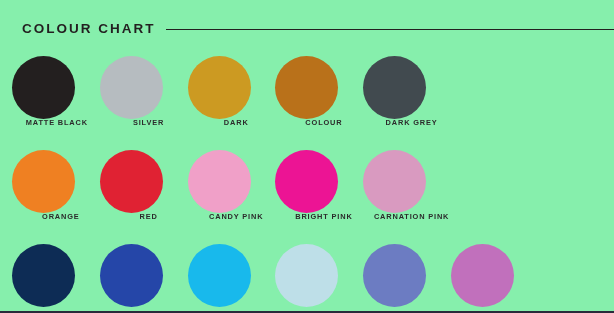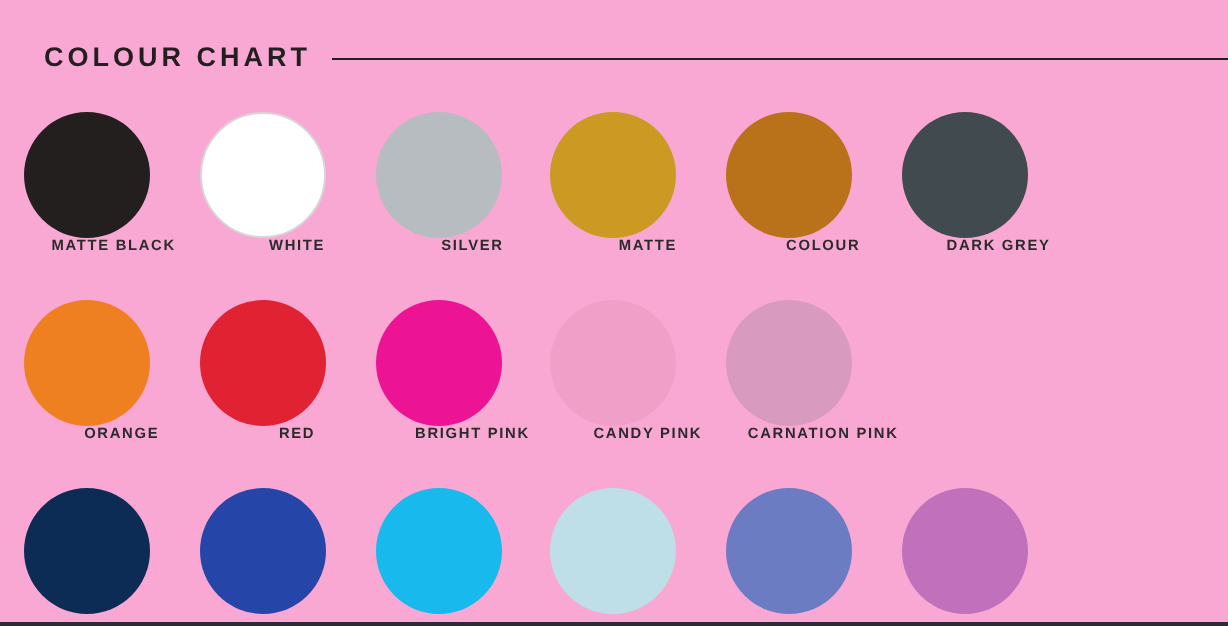--- a/index.html
+++ b/index.html
@@ -8,21 +8,21 @@
     padding: 0;
     background: #ffffff;
   }
   body {
     font-family: "Liberation Sans", sans-serif;
   }
   #chart-page {
     position: relative;
     width: 614px;
     height: 313px;
-    background: #f9a8d4;
+    background: #86efac;
     overflow: hidden;
     box-sizing: border-box;
   }
   
   #chart-header {
     position: absolute;
     left: 0;
     top: 16px;
     width: 614px;
     height: 26px;
@@ -116,56 +116,52 @@
     <div id="title-rule"></div>
   </div>
 
   <div id="swatch-grid">
       <div class="swatch-row">
         <div class="swatch-cell">
           <div class="swatch-dot" style="background: rgb(35, 31, 31);"></div>
           <div class="swatch-label">MATTE BLACK</div>
         </div>
         <div class="swatch-cell">
-          <div class="swatch-dot outlined" style="background: rgb(255, 255, 255);"></div>
-          <div class="swatch-label">WHITE</div>
-        </div>
-        <div class="swatch-cell">
           <div class="swatch-dot" style="background: rgb(182, 188, 192);"></div>
           <div class="swatch-label">SILVER</div>
         </div>
         <div class="swatch-cell">
           <div class="swatch-dot" style="background: rgb(204, 154, 34);"></div>
-          <div class="swatch-label">MATTE</div>
+          <div class="swatch-label">DARK</div>
         </div>
         <div class="swatch-cell">
           <div class="swatch-dot" style="background: rgb(185, 113, 26);"></div>
           <div class="swatch-label">COLOUR</div>
         </div>
         <div class="swatch-cell">
           <div class="swatch-dot" style="background: rgb(65, 74, 79);"></div>
           <div class="swatch-label">DARK GREY</div>
         </div>
       </div>
       <div class="swatch-row">
         <div class="swatch-cell">
           <div class="swatch-dot" style="background: rgb(239, 128, 34);"></div>
           <div class="swatch-label">ORANGE</div>
         </div>
         <div class="swatch-cell">
           <div class="swatch-dot" style="background: rgb(224, 34, 51);"></div>
           <div class="swatch-label">RED</div>
         </div>
         <div class="swatch-cell">
+          <div class="swatch-dot" style="background: rgb(240, 160, 200);"></div>
+          <div class="swatch-label">CANDY PINK</div>
+        </div>
+        <div class="swatch-cell">
           <div class="swatch-dot" style="background: rgb(236, 20, 148);"></div>
           <div class="swatch-label">BRIGHT PINK</div>
-        </div>
-        <div class="swatch-cell">
-          <div class="swatch-dot" style="background: rgb(240, 160, 200);"></div>
-          <div class="swatch-label">CANDY PINK</div>
         </div>
         <div class="swatch-cell">
           <div class="swatch-dot" style="background: rgb(217, 154, 192);"></div>
           <div class="swatch-label">CARNATION PINK</div>
         </div>
       </div>
       <div class="swatch-row cropped">
         <div class="swatch-cell">
           <div class="swatch-dot" style="background: rgb(13, 44, 85);"></div>
         </div>

